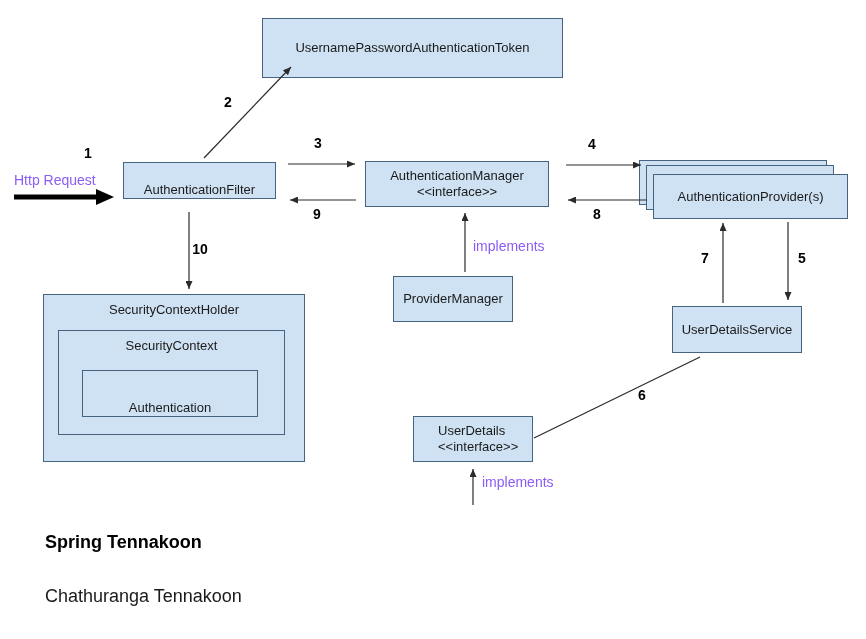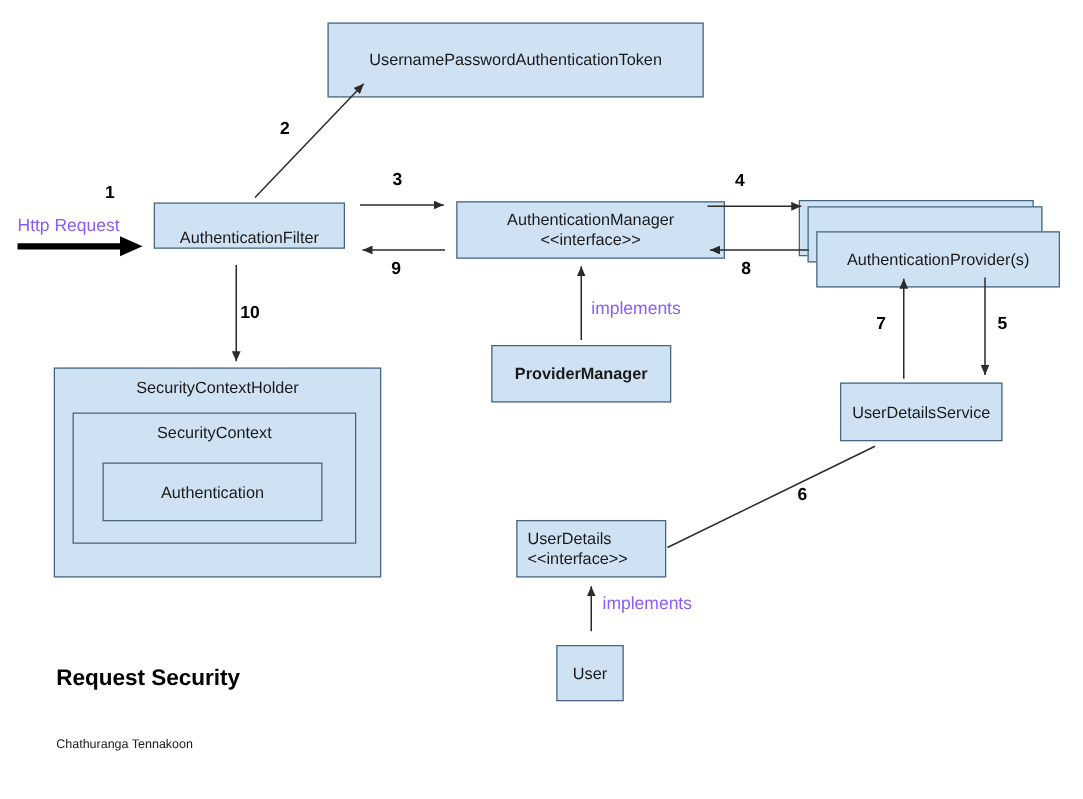--- a/index.html
+++ b/index.html
@@ -39,21 +39,21 @@
     z-index: 2;
   }
   .box.container-box {
     align-items: flex-start;
     padding-top: 7px;
     z-index: 1;
   }
   .box.left-text {
     justify-content: flex-start;
     text-align: left;
-    padding-left: 8px;
+    padding-left: 24px;
   }
   .two-line div { display: block; }
   .step-num {
     position: absolute;
     font-size: 14px;
     font-weight: bold;
     color: #000;
     width: 16px;
     text-align: center;
     z-index: 4;
@@ -69,21 +69,21 @@
     position: absolute;
     left: 45px; top: 531px;
     font-size: 18px;
     font-weight: bold;
     line-height: 23px;
     color: #000;
   }
   .credit {
     position: absolute;
     left: 45px; top: 586px;
-    font-size: 10px;
+    font-size: 18px;
     line-height: 20px;
   }
   .credit a {
     color: var(--link);
     text-decoration: underline;
     cursor: pointer;
   }
 </style>
 </head>
 <body>
@@ -115,77 +115,74 @@
   </svg>
 
   <div class="box" style="left:262px; top:18px; width:301px; height:60px;">
     <span>UsernamePasswordAuthenticationToken</span>
   </div>
 
   <div class="box" style="left:123px; top:162px; width:153px; height:37px;align-items:flex-end;">
     <span>AuthenticationFilter</span>
   </div>
 
-  <div class="box two-line" style="left:365px; top:161px; width:215px; height:46px;">
+  <div class="box two-line" style="left:365px; top:161px; width:184px; height:46px;">
     <div>
       <div>AuthenticationManager</div>
       <div>&lt;&lt;interface&gt;&gt;</div>
     </div>
   </div>
 
   <div class="box" style="left:639px; top:160px; width:188px; height:45px;"></div>
   <div class="box" style="left:646px; top:165px; width:188px; height:45px;"></div>
-  <div class="box" style="left:653px; top:185px; width:195px; height:45px;">
+  <div class="box" style="left:653px; top:174px; width:195px; height:45px;">
     <span>AuthenticationProvider(s)</span>
   </div>
 
-  <div class="box" style="left:393px; top:276px; width:144px; height:46px;font-weight:bold;">
+  <div class="box" style="left:393px; top:276px; width:120px; height:46px;">
     <span>ProviderManager</span>
   </div>
 
   <div class="box" style="left:672px; top:306px; width:130px; height:47px;">
     <span>UserDetailsService</span>
   </div>
 
   <div class="box left-text two-line" style="left:413px; top:416px; width:120px; height:46px;">
     <div>
       <div>UserDetails</div>
       <div>&lt;&lt;interface&gt;&gt;</div>
     </div>
   </div>
 
-  <div class="box" style="left:445px; top:516px; width:54px; height:45px;">
-    <span>User</span>
-  </div>
 
   <div class="box container-box" style="left:43px; top:294px; width:262px; height:168px;">
     <span>SecurityContextHolder</span>
   </div>
   <div class="box container-box" style="left:58px; top:330px; width:227px; height:105px;">
     <span>SecurityContext</span>
   </div>
-  <div class="box" style="left:82px; top:370px; width:176px; height:47px;">
+  <div class="box" style="left:82px; top:370px; width:176px; height:47px;align-items:flex-end;">
     <span>Authentication</span>
   </div>
 
   <div class="step-num" style="left:80px; top:145px;">1</div>
   <div class="step-num" style="left:220px; top:94px;">2</div>
   <div class="step-num" style="left:310px; top:135px;">3</div>
   <div class="step-num" style="left:584px; top:136px;">4</div>
   <div class="step-num" style="left:794px; top:250px;">5</div>
   <div class="step-num" style="left:634px; top:387px;">6</div>
   <div class="step-num" style="left:697px; top:250px;">7</div>
   <div class="step-num" style="left:589px; top:206px;">8</div>
   <div class="step-num" style="left:309px; top:206px;">9</div>
   <div class="step-num" style="left:189px; top:241px; width:22px;">10</div>
 
   <div class="free-label" style="left:14px; top:172px;">Http Request</div>
   <div class="free-label" style="left:473px; top:238px;">implements</div>
   <div class="free-label" style="left:482px; top:474px;">implements</div>
 
   <div class="title-block">
-    <div>Request Security</div>
+    <div>Spring Tennakoon</div>
   </div>
   <div class="credit">
     <div>Chathuranga Tennakoon</div>
   </div>
 
 </div>
 
 </body></html>

